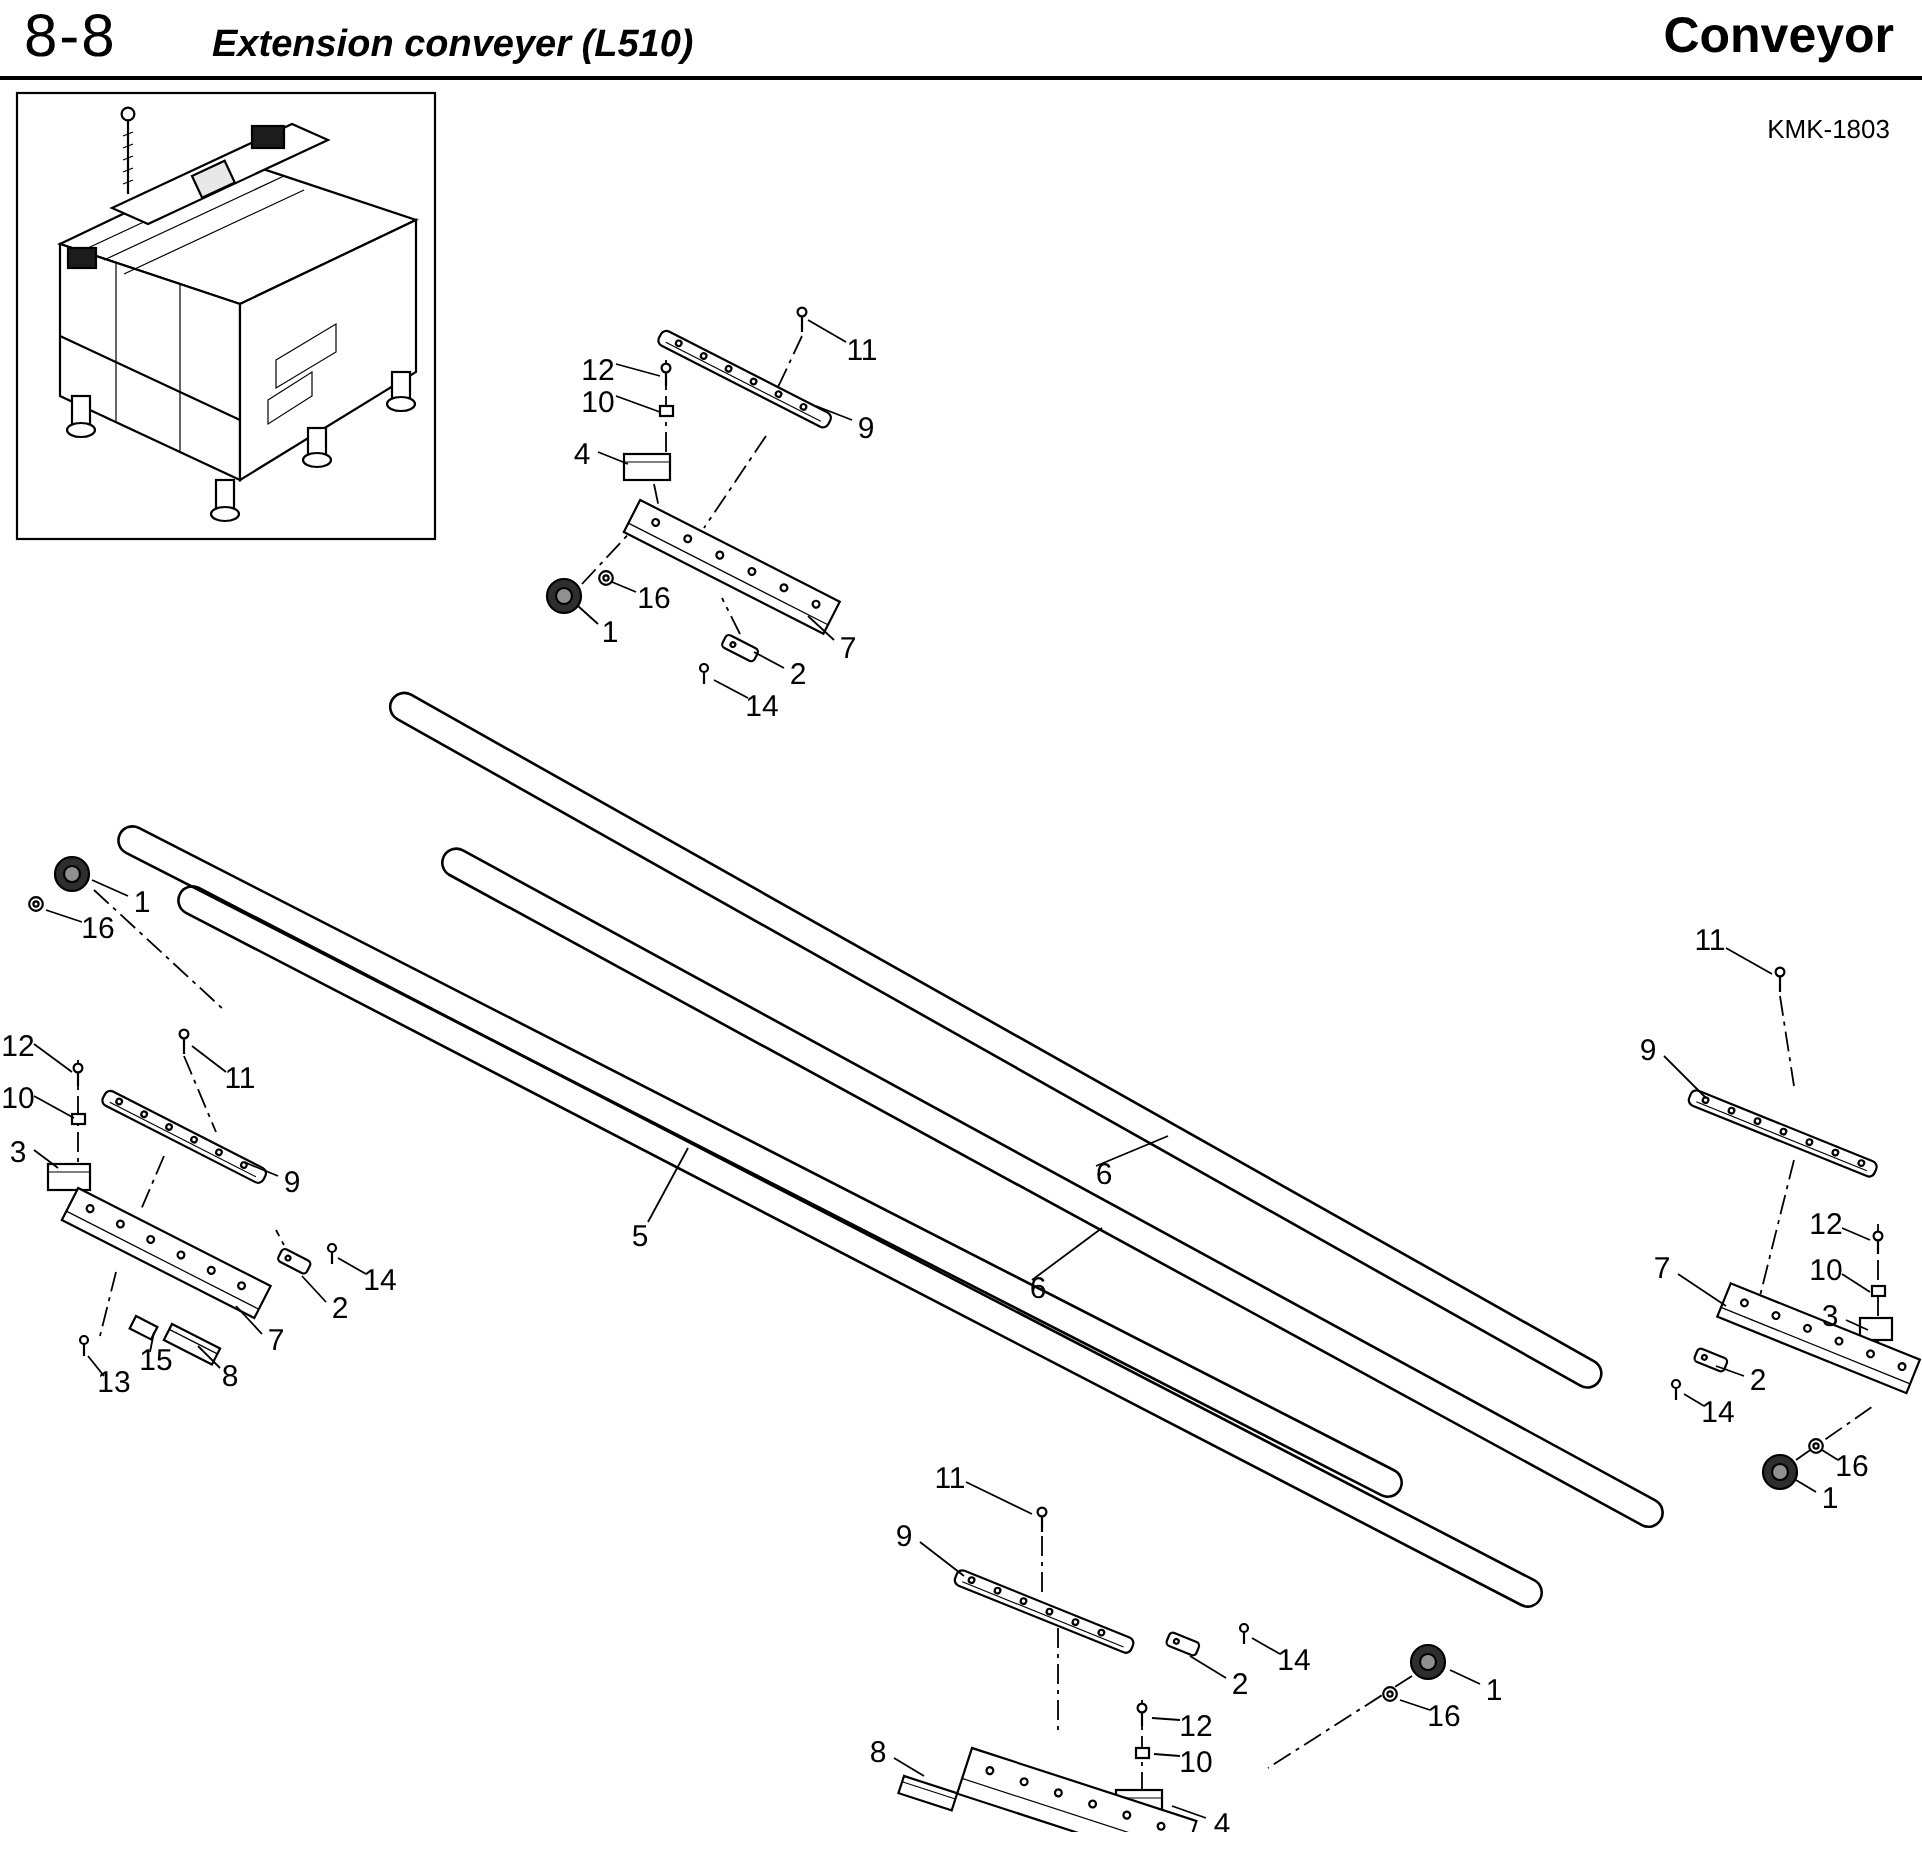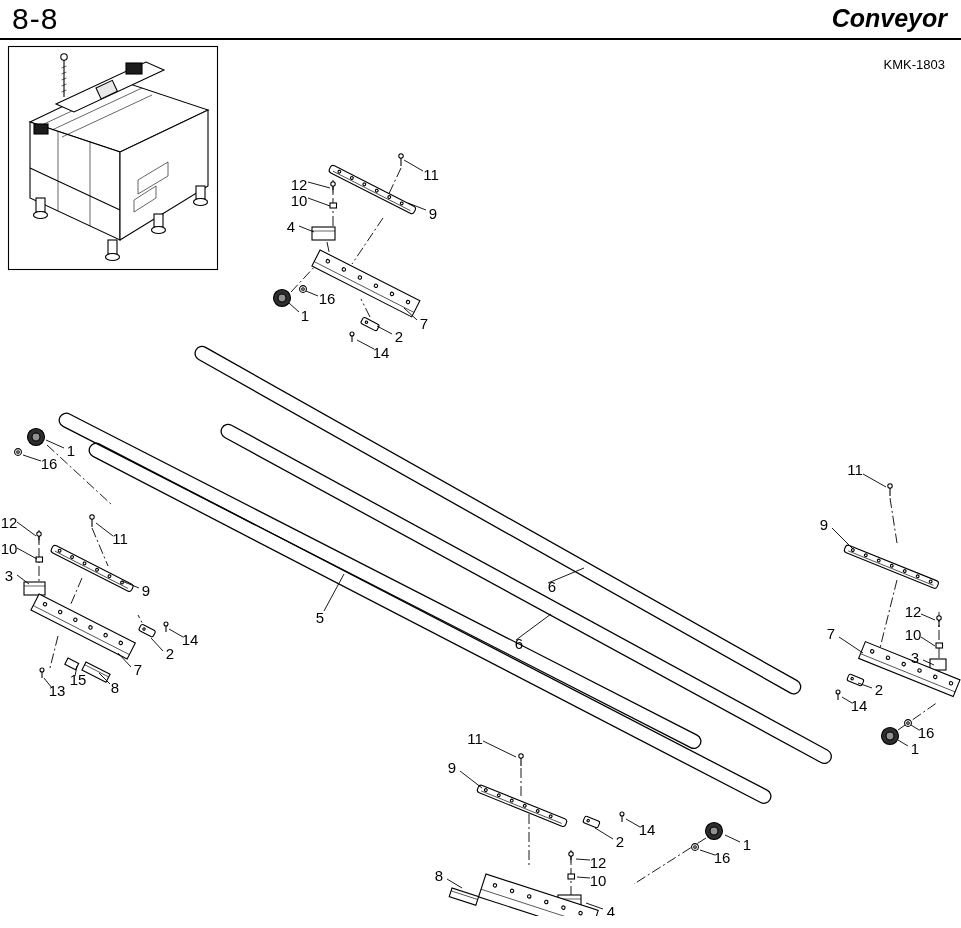--- a/index.html
+++ b/index.html
@@ -1,20 +1,20 @@
 <!DOCTYPE html>
 <html><head>
 <meta charset="utf-8">
 <style>
   html,body{margin:0;padding:0;background:#fff;}
   .page{position:relative;width:961px;height:916px;background:#fff;overflow:hidden;
         font-family:"Liberation Sans",sans-serif;color:#000;}
   .hdr-secnum{position:absolute;left:12px;top:2px;font-size:30px;font-weight:400;letter-spacing:1px;}
   .hdr-title{position:absolute;left:106px;top:12px;font-size:19px;font-weight:bold;font-style:italic;}
-  .hdr-chapter{position:absolute;right:14px;top:4px;font-size:25px;font-weight:bold;font-style:italic;}
+  .hdr-chapter{position:absolute;right:14px;top:4px;font-size:25px;font-weight:bold;}
   .hdr-rule{position:absolute;left:0;top:38px;width:961px;height:2px;background:#000;}
   .hdr-code{position:absolute;right:16px;top:46px;font-size:13px;margin-top:11px;}
   svg.diagram{position:absolute;left:0;top:0;}
   svg rect,svg circle,svg polygon,svg ellipse,svg path{stroke:#000;fill:none;stroke-width:1.1;}
   svg line{stroke:#000;stroke-width:1.1;}
   svg .thin{stroke-width:0.6;}
   svg .ld{stroke-width:0.9;}
   svg .dd{stroke-width:0.9;stroke-dasharray:10 3 2 3;}
   svg .belt rect{stroke-width:1.3;}
   svg .wf{fill:#fff;}
@@ -24,20 +24,21 @@
   svg .lt{fill:#e8e8e8;}
   svg .callout{font-family:"Liberation Sans",sans-serif;font-size:15px;fill:#000;stroke:none;
                text-anchor:middle;dominant-baseline:middle;}
 </style>
 </head>
 <body>
 
 <div class="page">
 
   <div class="hdr-secnum">8-8</div>
+  <div class="hdr-title">Extension conveyer (L510)</div>
   <div class="hdr-chapter">Conveyor</div>
   <div class="hdr-rule"></div>
   <div class="hdr-code">KMK-1803</div>
 
   <svg class="diagram" width="961" height="928" viewBox="0 0 961 928">
 
     <g>
       <rect x="8.5" y="46.5" width="209" height="223" stroke-width="1.6" class="wf"></rect>
 
       <g>

